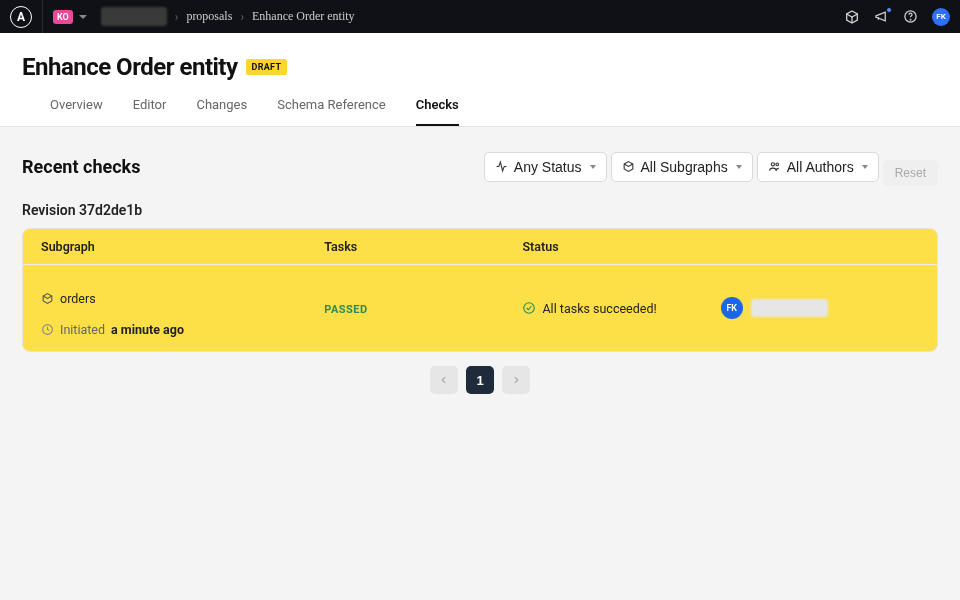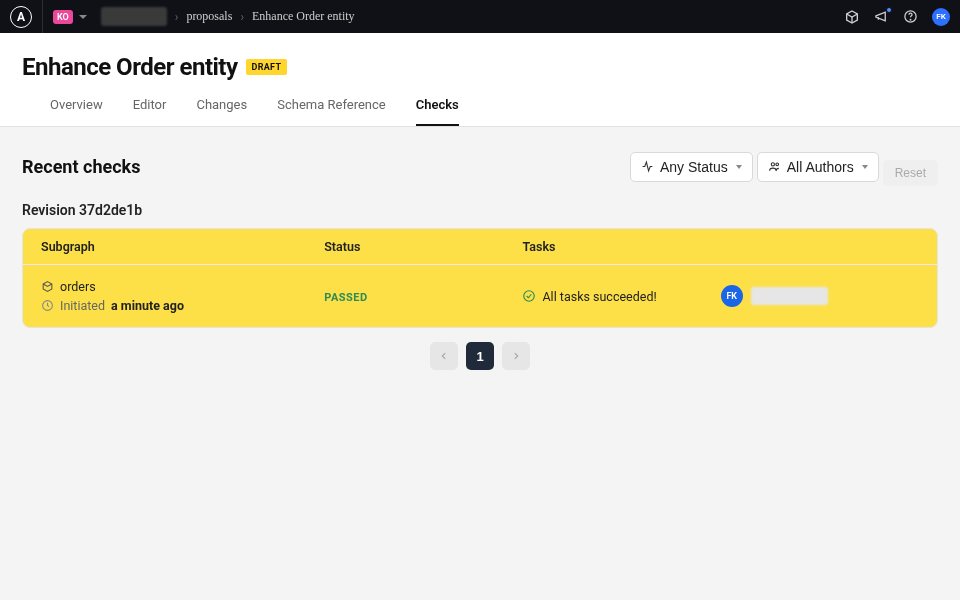--- a/index.html
+++ b/index.html
@@ -124,21 +124,21 @@
     grid-template-columns: 1fr 0.7fr 0.7fr 0.7fr;
     padding: 10px 18px;
     align-items: center;
   }
   .card-head {
     border-bottom:1px solid #ececec;
     font-size: 12.5px; font-weight: 600; color:#222;
   }
   .card-row { padding: 14px 18px; font-size: 12.5px; color:#444; }
   .subgraph-cell { display:flex; flex-direction:column; gap:4px; }
-  .sg-line { display:flex; align-items:center; gap:6px; color:#222; }
+  .sg-line { display:flex; align-items:center; gap:6px; color:#222;margin-top:12px; }
   .sg-line.muted { color:#666; }
   .status-passed { color:#2e8b57; font-size:11px; font-weight:700; letter-spacing:0.5px; }
   .tasks-cell { display:flex; align-items:center; gap:6px; color:#222; }
   .author-cell { display:flex; align-items:center; gap:8px; }
   .author-avatar {
     width:22px;height:22px;border-radius:50%;
     background:#1b66e6;color:#fff;font-size:9px;font-weight:600;
     display:flex;align-items:center;justify-content:center;
   }
   .author-name {
@@ -217,38 +217,46 @@
     <div class="spacer"></div>
     <button class="filter-btn">
       <svg width="13" height="13" viewBox="0 0 24 24" fill="none" stroke="#333" stroke-width="2">
         <path d="M3 12h4l3-8 4 16 3-8h4"></path>
       </svg>
       <span>Any Status</span>
       <span class="chev"></span>
     </button>
     <button class="filter-btn">
       <svg width="13" height="13" viewBox="0 0 24 24" fill="none" stroke="#333" stroke-width="2">
+        <path d="M12 3l8 4.5v9L12 21l-8-4.5v-9L12 3z"></path>
+          <path d="M4 7.5l8 4.5 8-4.5"></path>
+      </svg>
+      <span>All Subgraphs</span>
+      <span class="chev"></span>
+    </button>
+    <button class="filter-btn">
+      <svg width="13" height="13" viewBox="0 0 24 24" fill="none" stroke="#333" stroke-width="2">
         <circle cx="9" cy="8" r="3"></circle>
           <path d="M3 20c0-3 3-5 6-5s6 2 6 5"></path>
           <circle cx="17" cy="8" r="2.5"></circle>
           <path d="M15 20c0-2.5 2-4.5 5-4.5"></path>
       </svg>
       <span>All Authors</span>
       <span class="chev"></span>
     </button>
     <button class="reset-btn">Reset</button>
   </div>
 
   <div class="revision-label">Revision 37d2de1b</div>
 
   <div class="card">
     <div class="card-head">
       <div>Subgraph</div>
+      <div>Tasks</div>
       <div>Status</div>
-      <div>Tasks</div>
     </div>
     <div class="card-row">
       <div class="subgraph-cell">
         <div class="sg-line">
           <svg width="13" height="13" viewBox="0 0 24 24" fill="none" stroke="#555" stroke-width="2">
             <path d="M12 3l8 4.5v9L12 21l-8-4.5v-9L12 3z"></path>
               <path d="M4 7.5l8 4.5 8-4.5"></path>
           </svg>
           <span>orders</span>
         </div>

